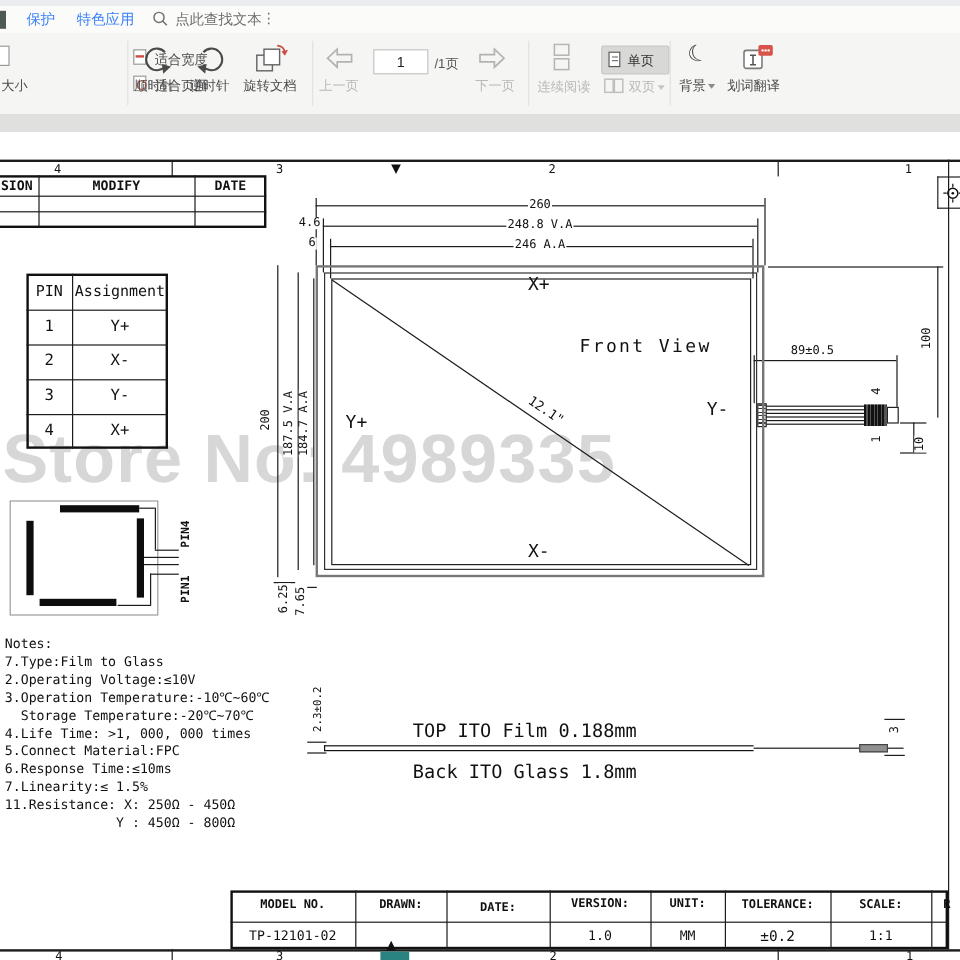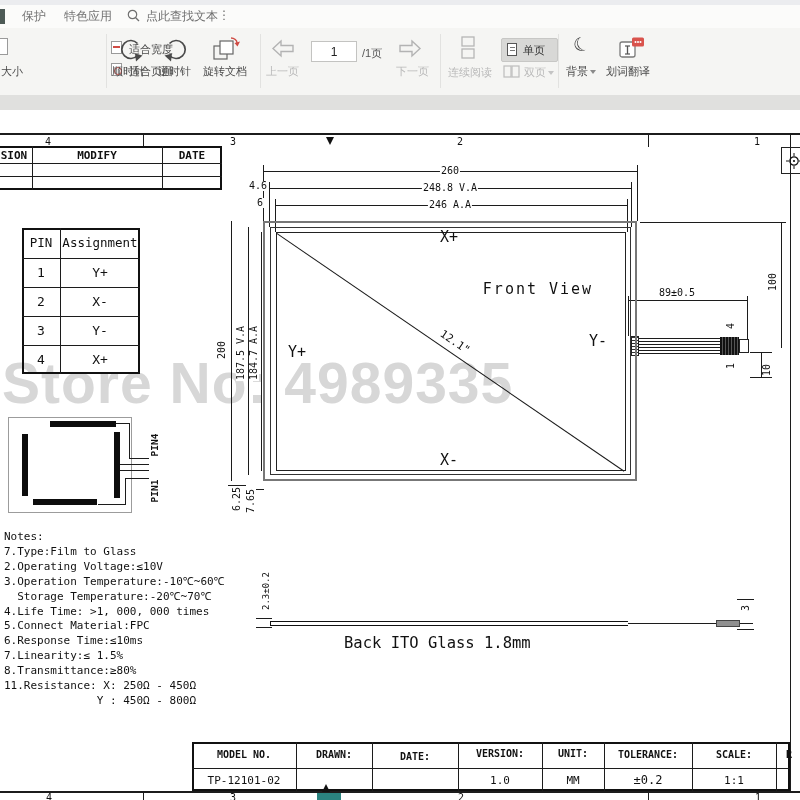--- a/index.html
+++ b/index.html
@@ -1,20 +1,20 @@
 <!DOCTYPE html>
 <html><head>
 <meta charset="utf-8">
 <style>
   html,body{margin:0;padding:0;background:#fff;}
   .screen{position:relative;width:800px;height:800px;overflow:hidden;font-family:"Liberation Sans",sans-serif;cursor:default;background:#fff;}
   
   .menubar{position:absolute;left:0;top:0;width:800px;height:28px;background:#fbfbfa;border-bottom:1px solid #ededeb;}
   .topstrip{position:absolute;left:0;top:0;width:800px;height:5px;background:#ebecef;}
-  .menu-item{position:absolute;top:8px;font-size:12px;color:#737373;white-space:nowrap;}
+  .menu-item{position:absolute;top:8px;font-size:12px;color:#3b82f6;white-space:nowrap;}
   .toolbar{position:absolute;left:0;top:28px;width:800px;height:67px;background:#f5f5f3;border-bottom:1px solid #dcdcda;overflow:hidden;}
   .tb-lbl{position:absolute;font-size:11px;color:#4b4b4b;white-space:nowrap;}
   .tb-lbl.dis{color:#b9b9b9;}
   .sep{position:absolute;top:6px;width:1px;height:54px;background:#e2e2e0;}
   .pageinput{position:absolute;left:311px;top:13px;width:44px;height:19px;border:1px solid #c3c3c1;background:#fff;text-align:center;font-size:12px;color:#222;padding:0;}
   .activebtn{position:absolute;left:501px;top:10px;width:55px;height:22px;background:#d8d8d6;border:1px solid #c7c7c5;border-radius:2px;}
   .caret{display:inline-block;width:0;height:0;border-left:3px solid transparent;border-right:3px solid transparent;border-top:4px solid #8a8a8a;margin-left:2px;vertical-align:middle;}
   .icon16{position:absolute;}
   .gap{position:absolute;left:0;top:95px;width:800px;height:15px;background:#e0e0de;}
   
@@ -275,35 +275,35 @@
     <div style="position:absolute;left:4px;top:420px;z-index:3;">
       <div class="txt" style="position:static;font-size:11px;line-height:14.9px;">Notes:</div>
       <div class="txt" style="position:static;font-size:11px;line-height:14.9px;">7.Type:Film to Glass</div>
       <div class="txt" style="position:static;font-size:11px;line-height:14.9px;">2.Operating Voltage:≤10V</div>
       <div class="txt" style="position:static;font-size:11px;line-height:14.9px;">3.Operation Temperature:-10℃~60℃</div>
       <div class="txt" style="position:static;font-size:11px;line-height:14.9px;">  Storage Temperature:-20℃~70℃</div>
       <div class="txt" style="position:static;font-size:11px;line-height:14.9px;">4.Life Time: &gt;1, 000, 000 times</div>
       <div class="txt" style="position:static;font-size:11px;line-height:14.9px;">5.Connect Material:FPC</div>
       <div class="txt" style="position:static;font-size:11px;line-height:14.9px;">6.Response Time:≤10ms</div>
       <div class="txt" style="position:static;font-size:11px;line-height:14.9px;">7.Linearity:≤ 1.5%</div>
-      <div class="txt" style="position:static;font-size:11px;line-height:14.9px;">8.Transmittance:≥80%</div>
       <div class="txt" style="position:static;font-size:11px;line-height:14.9px;">11.Resistance: X: 250Ω - 450Ω</div>
       <div class="txt" style="position:static;font-size:11px;line-height:14.9px;">              Y : 450Ω - 800Ω</div>
     </div>
 
     <div class="dimr" style="left:266px;top:481px;font-size:9px;">2.3±0.2</div>
     <div class="hl" style="left:256px;top:508px;width:16px;"></div>
     <div class="hl" style="left:256px;top:517px;width:16px;"></div>
     <div class="rect" style="left:270px;top:511px;width:358px;height:5px;border-top:1.4px solid #111;border-bottom:1.4px solid #111;border-left:1px solid #111;background:#fff;"></div>
     <div class="hl" style="left:628px;top:513px;width:90px;"></div>
     <div class="rect" style="left:716px;top:510px;width:24px;height:7px;border:1px solid #444;background:#909090;"></div>
     <div class="hl" style="left:740px;top:513px;width:13px;"></div>
     <div class="hl" style="left:737px;top:489px;width:17px;"></div>
     <div class="hl" style="left:737px;top:519px;width:17px;"></div>
     <div class="dimr" style="left:746px;top:498px;">3</div>
+    <div class="txt" style="left:344px;top:492px;font-size:15.5px;">TOP ITO Film 0.188mm</div>
     <div class="txt" style="left:344px;top:526px;font-size:15.5px;">Back ITO Glass 1.8mm</div>
 
     <div class="rect" style="left:192px;top:632px;width:598px;height:49px;border:2px solid #111;"></div>
     <div class="vl" style="left:296px;top:632px;height:49px;"></div>
     <div class="vl" style="left:372px;top:632px;height:49px;"></div>
     <div class="vl" style="left:458px;top:632px;height:49px;"></div>
     <div class="vl" style="left:542px;top:632px;height:49px;"></div>
     <div class="vl" style="left:604px;top:632px;height:49px;"></div>
     <div class="vl" style="left:692px;top:632px;height:49px;"></div>
     <div class="vl" style="left:776px;top:632px;height:49px;"></div>

